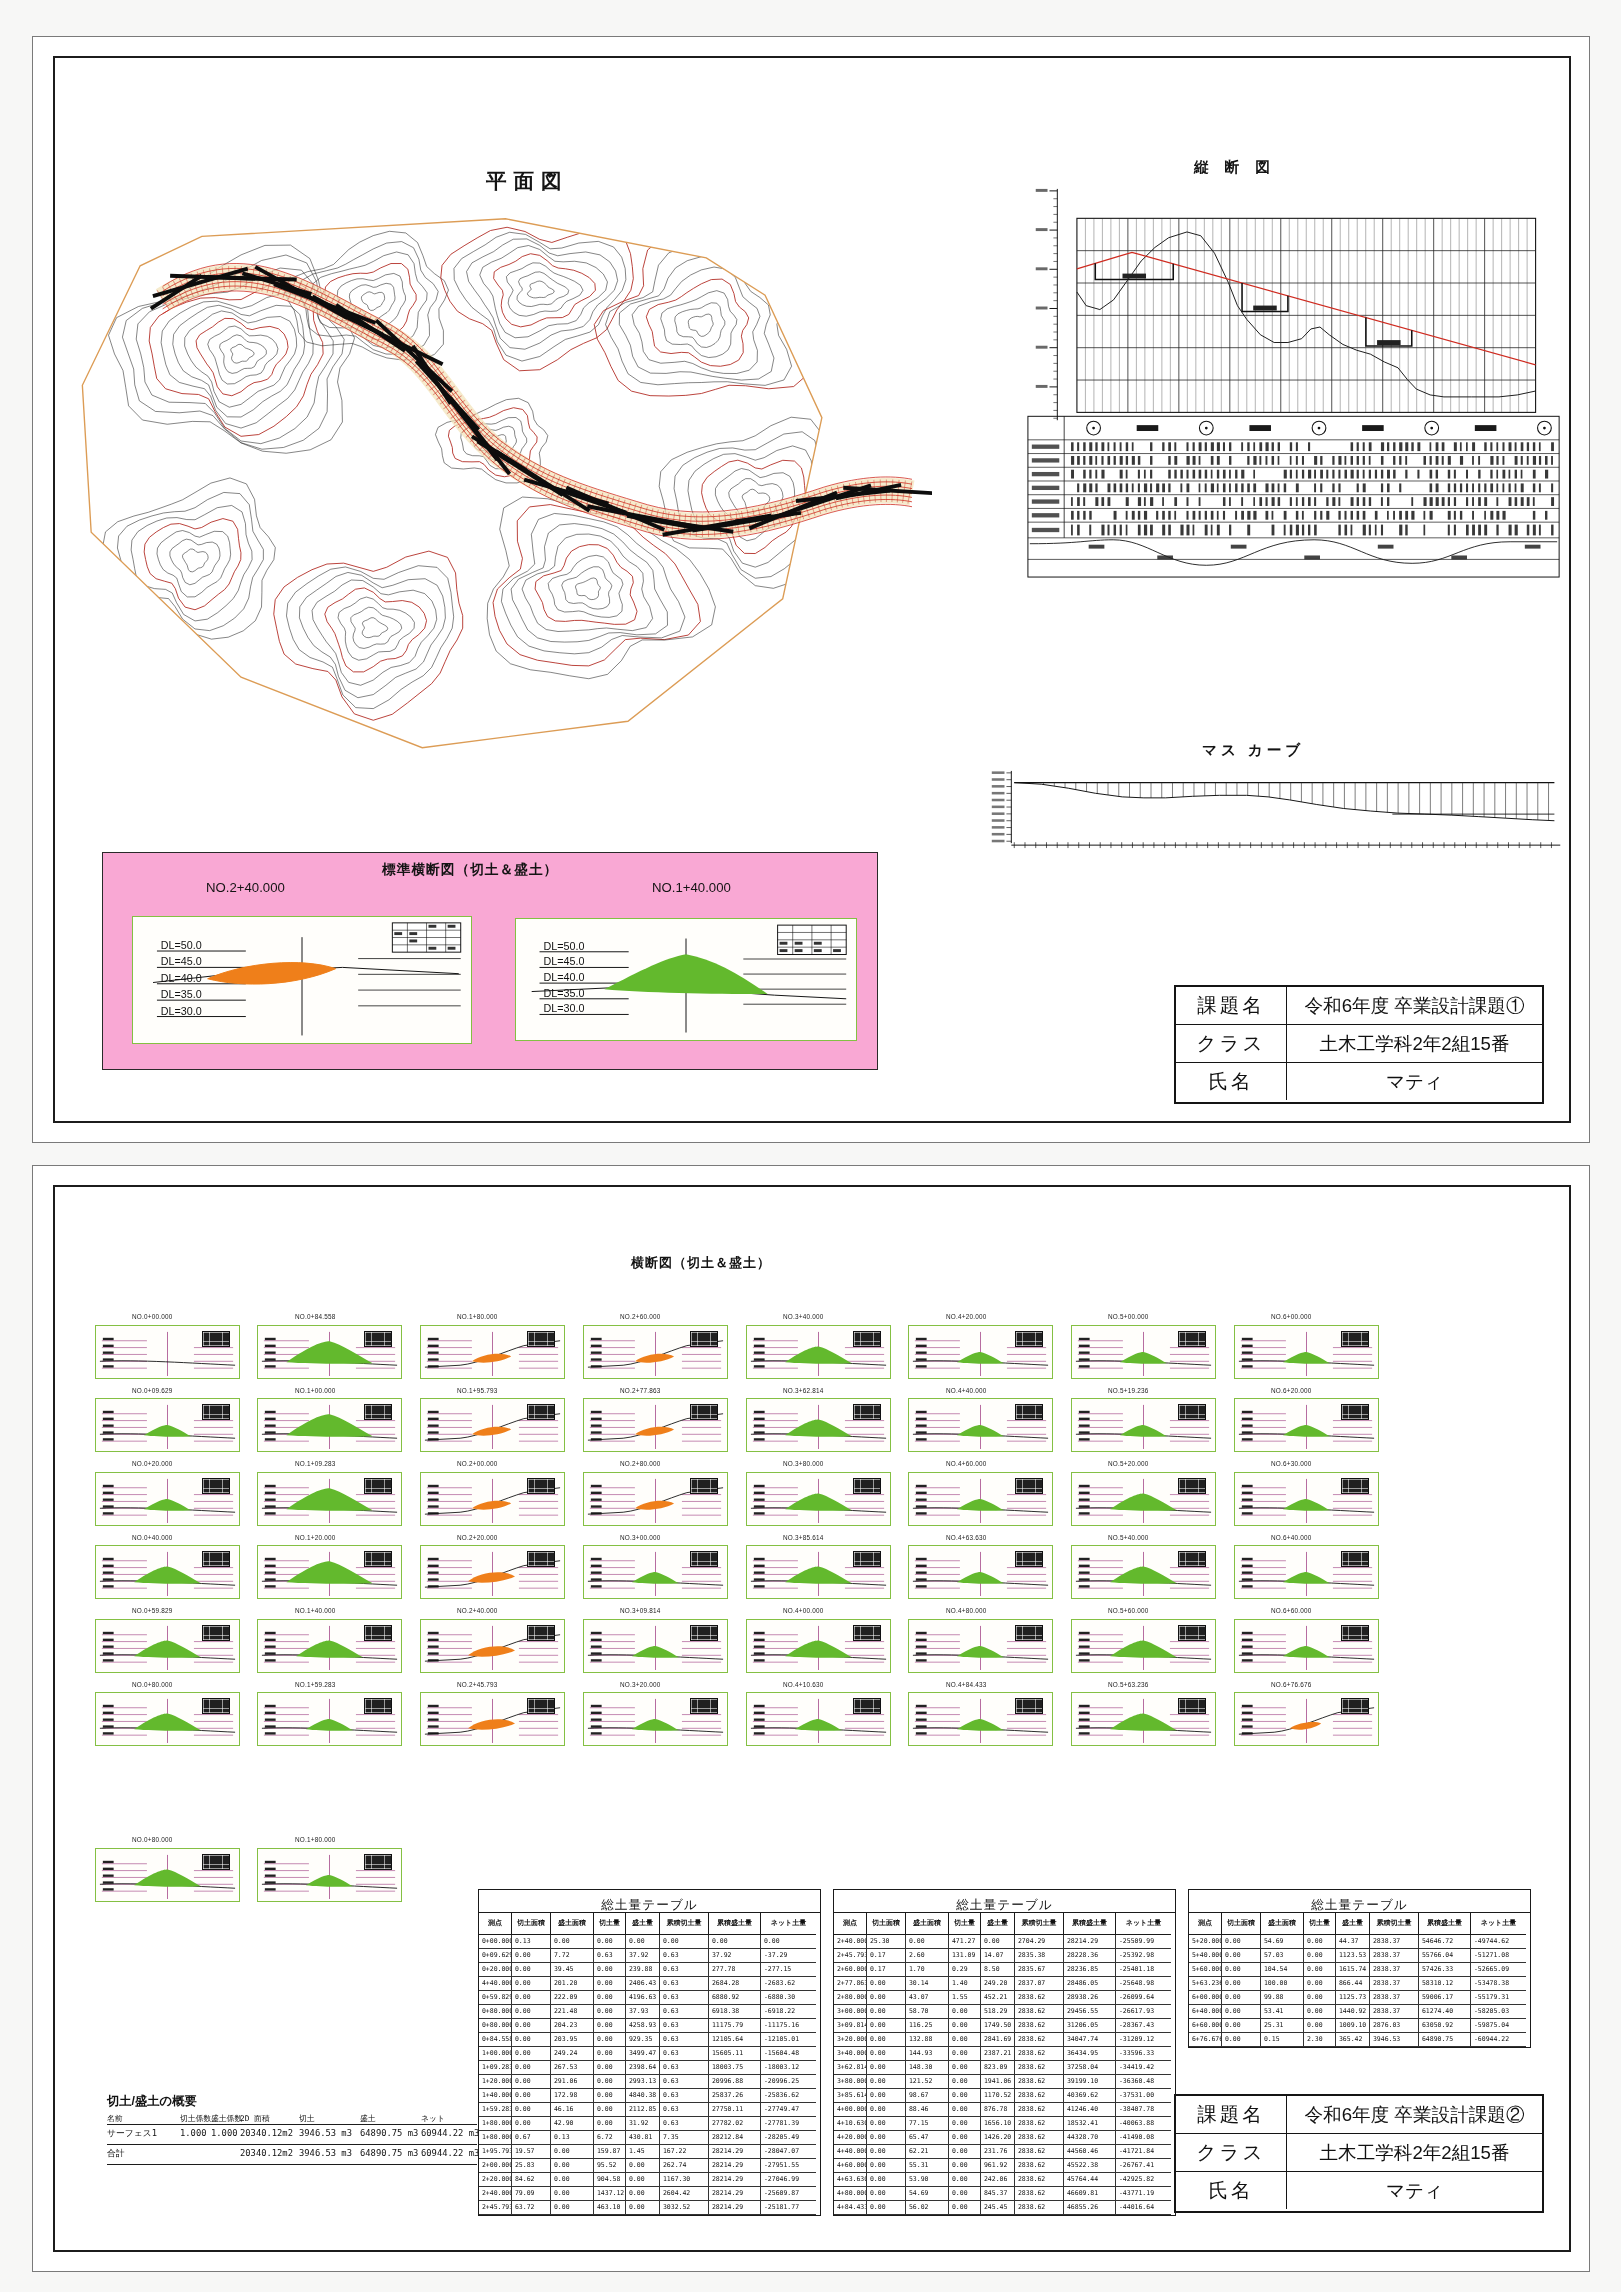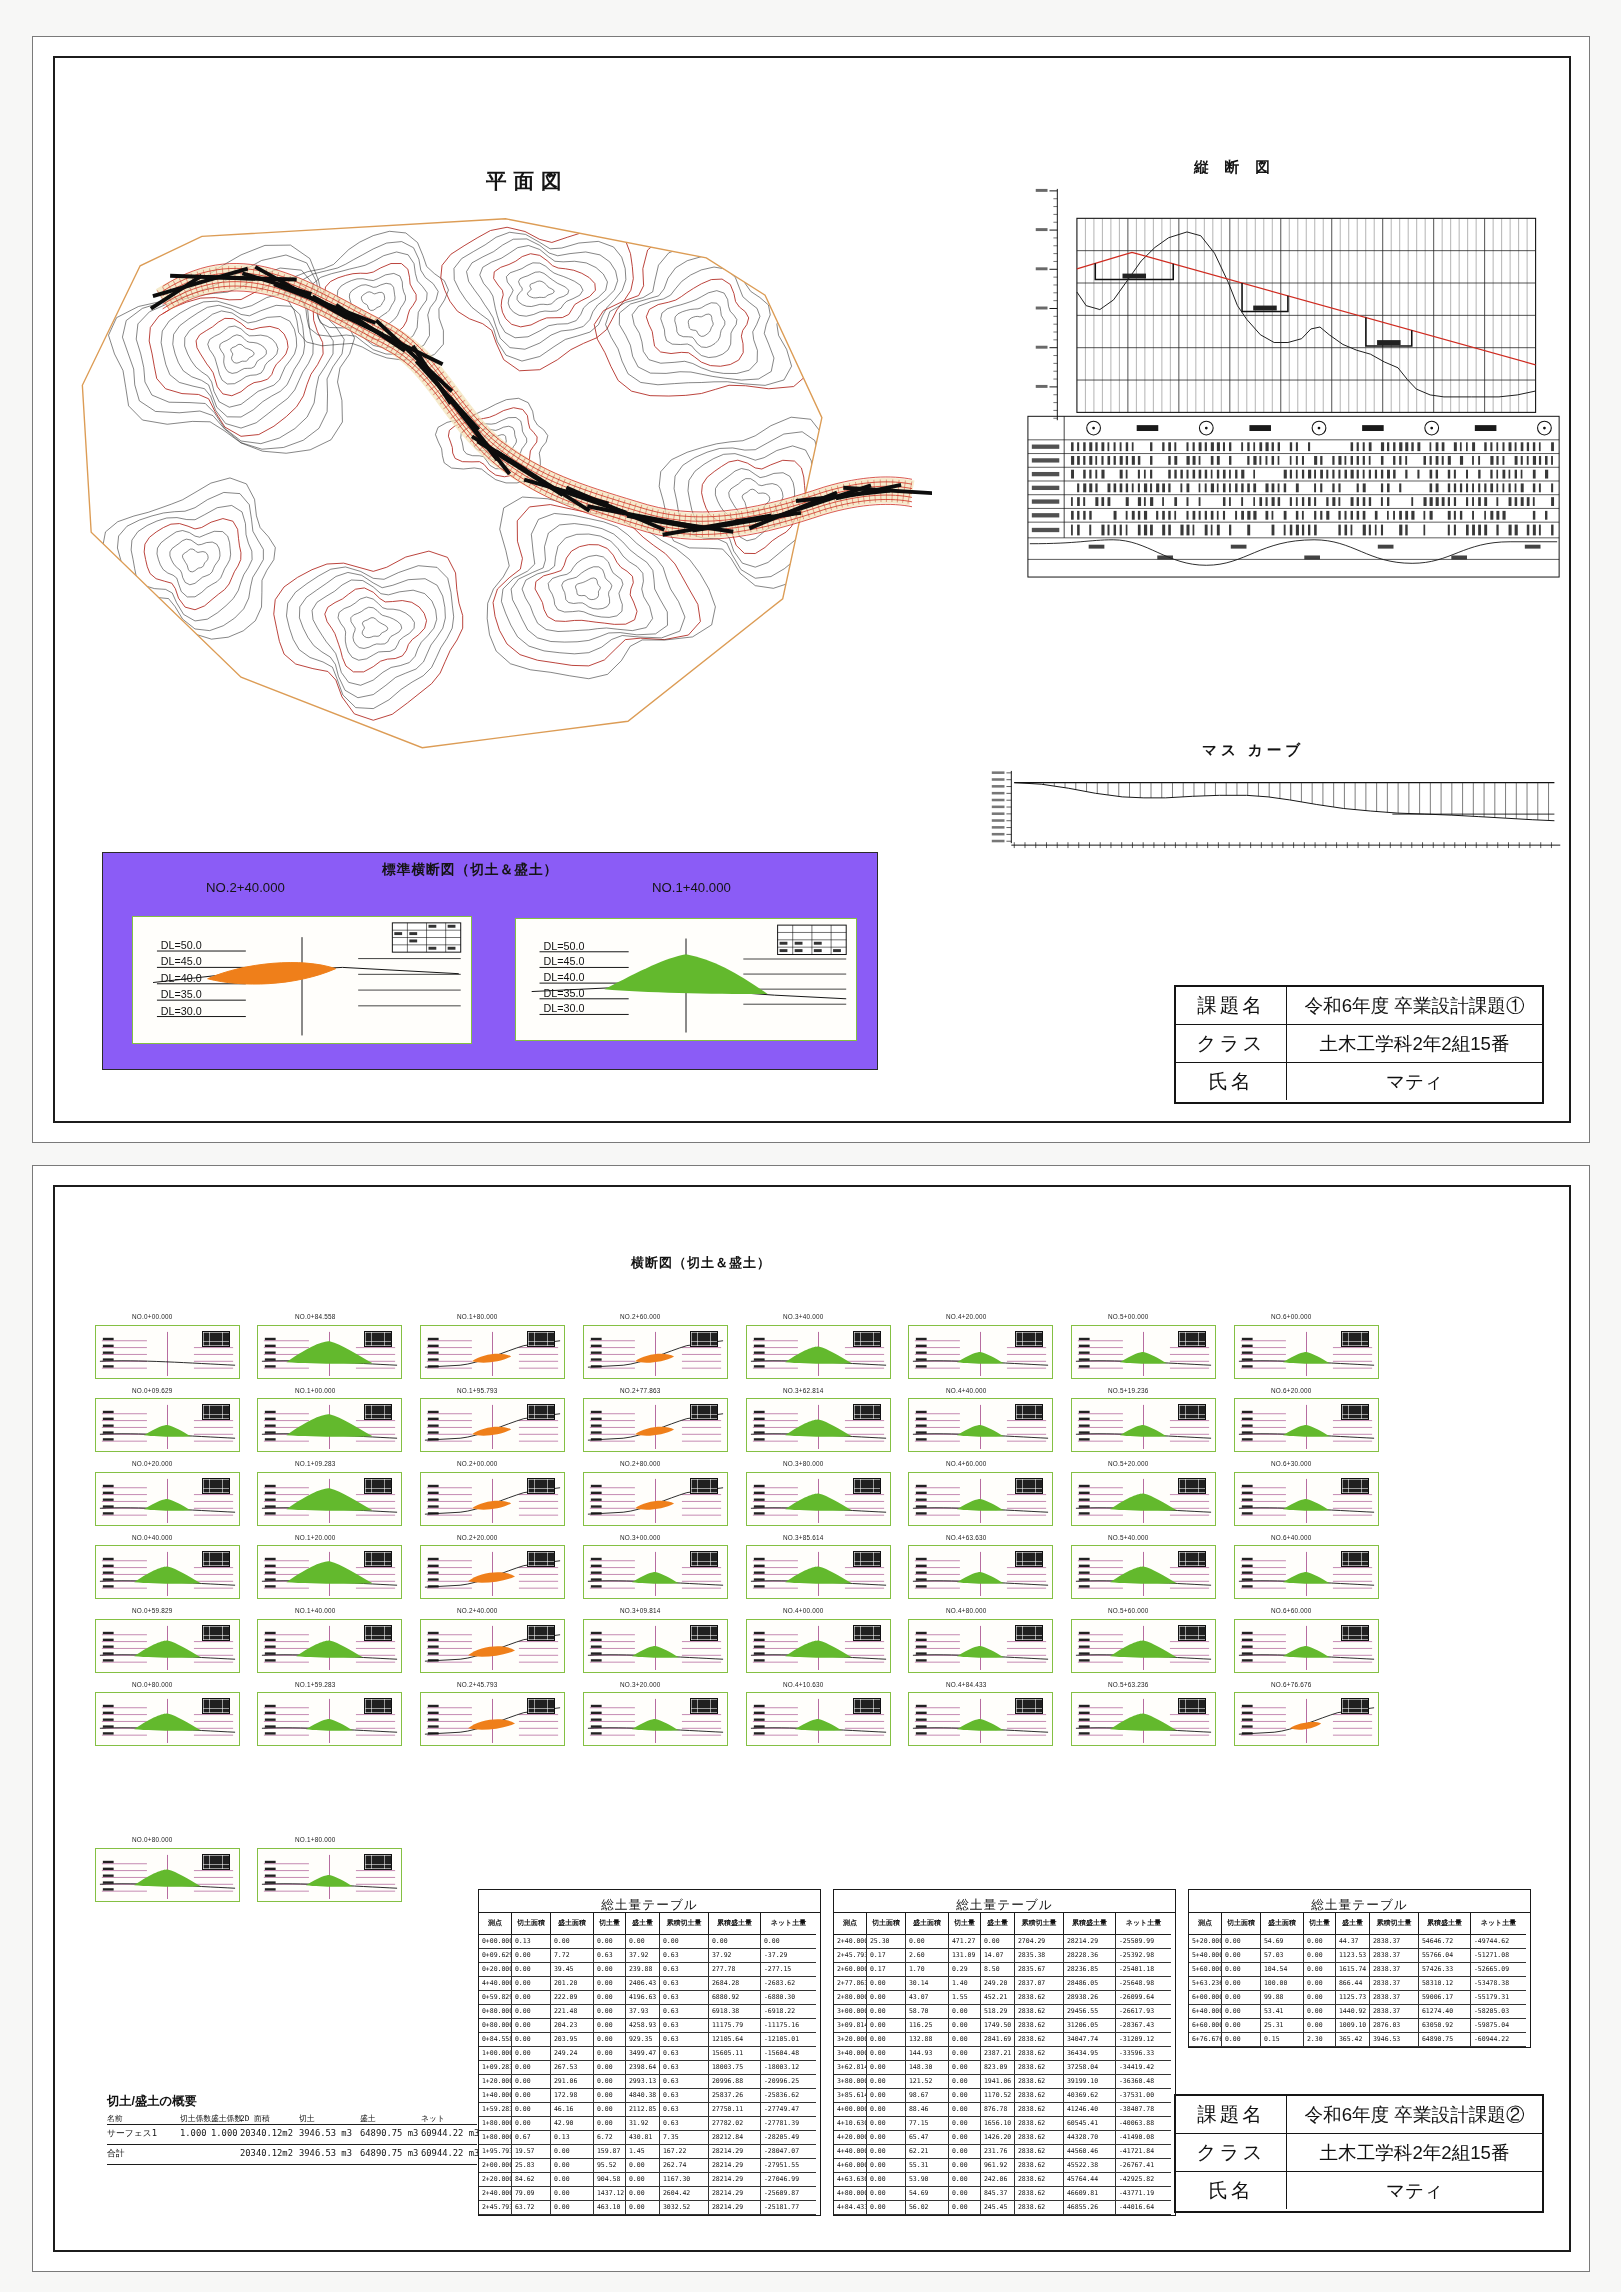--- a/index.html
+++ b/index.html
@@ -831,21 +831,21 @@
       <line x1="498" y1="77" x2="498" y2="83" stroke="#111" stroke-width="0.7"></line>
       <line x1="509" y1="77" x2="509" y2="83" stroke="#111" stroke-width="0.7"></line>
       <line x1="520" y1="77" x2="520" y2="83" stroke="#111" stroke-width="0.7"></line>
       <line x1="531" y1="77" x2="531" y2="83" stroke="#111" stroke-width="0.7"></line>
       <line x1="542" y1="77" x2="542" y2="83" stroke="#111" stroke-width="0.7"></line>
       <line x1="553" y1="77" x2="553" y2="83" stroke="#111" stroke-width="0.7"></line>
       <line x1="564" y1="77" x2="564" y2="83" stroke="#111" stroke-width="0.7"></line>
       <line x1="575" y1="77" x2="575" y2="83" stroke="#111" stroke-width="0.7"></line>
     </svg>
 
-  <div class="abs" style="left:69px;top:815px;width:774px;height:216px;border:1px solid #2a2a2a;background:#8b5cf6;">
+  <div class="abs" style="left:69px;top:815px;width:774px;height:216px;border:1px solid #2a2a2a;background:#f9a8d4;">
     <div class="jtitle" style="left:279px;top:7.8px;font-size:13.7px;letter-spacing:1px;">標準横断図（切土＆盛土）</div>
     <div class="jtitle" style="left:103px;top:26.5px;font-size:13.2px;font-weight:400;">NO.2+40.000</div>
     <div class="jtitle" style="left:549px;top:26.5px;font-size:13.2px;font-weight:400;">NO.1+40.000</div>
     <div class="greenbox" style="left:29px;top:63px;width:338px;height:126px;">
       <svg id="stdLeft" width="338" height="126" viewBox="0 0 345 129">
           <text x="28" y="32.830000000000005" font-size="11" font-family="Liberation Sans,sans-serif" fill="#111">DL=50.0</text>
           <line x1="24" y1="34.830000000000005" x2="115" y2="34.830000000000005" stroke="#111" stroke-width="1"></line>
           <text x="28" y="49.60000000000001" font-size="11" font-family="Liberation Sans,sans-serif" fill="#111">DL=45.0</text>
           <line x1="24" y1="51.60000000000001" x2="115" y2="51.60000000000001" stroke="#111" stroke-width="1"></line>
           <text x="28" y="66.37" font-size="11" font-family="Liberation Sans,sans-serif" fill="#111">DL=40.0</text>
@@ -2475,21 +2475,21 @@
           <div>41246.40</div>
           <div>-38407.78</div>
         </div>
         <div class="row">
           <div>4+10.630</div>
           <div>0.00</div>
           <div>77.15</div>
           <div>0.00</div>
           <div>1656.10</div>
           <div>2838.62</div>
-          <div>60545.41</div>
+          <div>18532.41</div>
           <div>-40063.88</div>
         </div>
         <div class="row">
           <div>4+20.000</div>
           <div>0.00</div>
           <div>65.47</div>
           <div>0.00</div>
           <div>1426.20</div>
           <div>2838.62</div>
           <div>44328.70</div>

